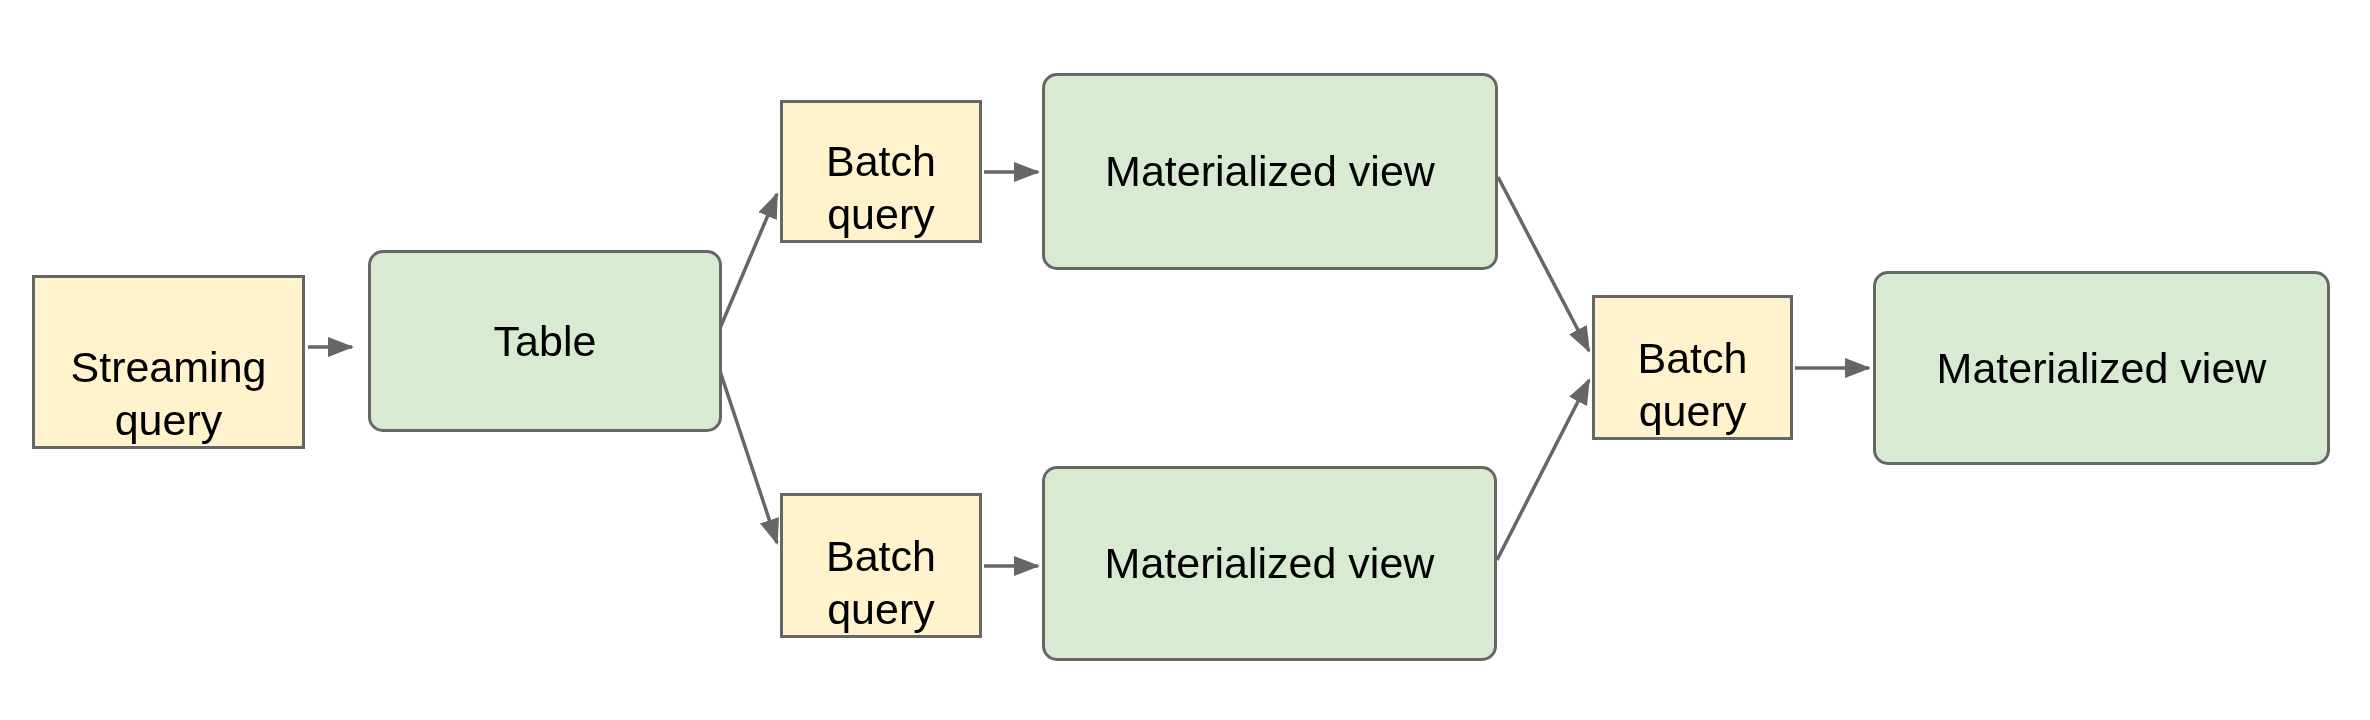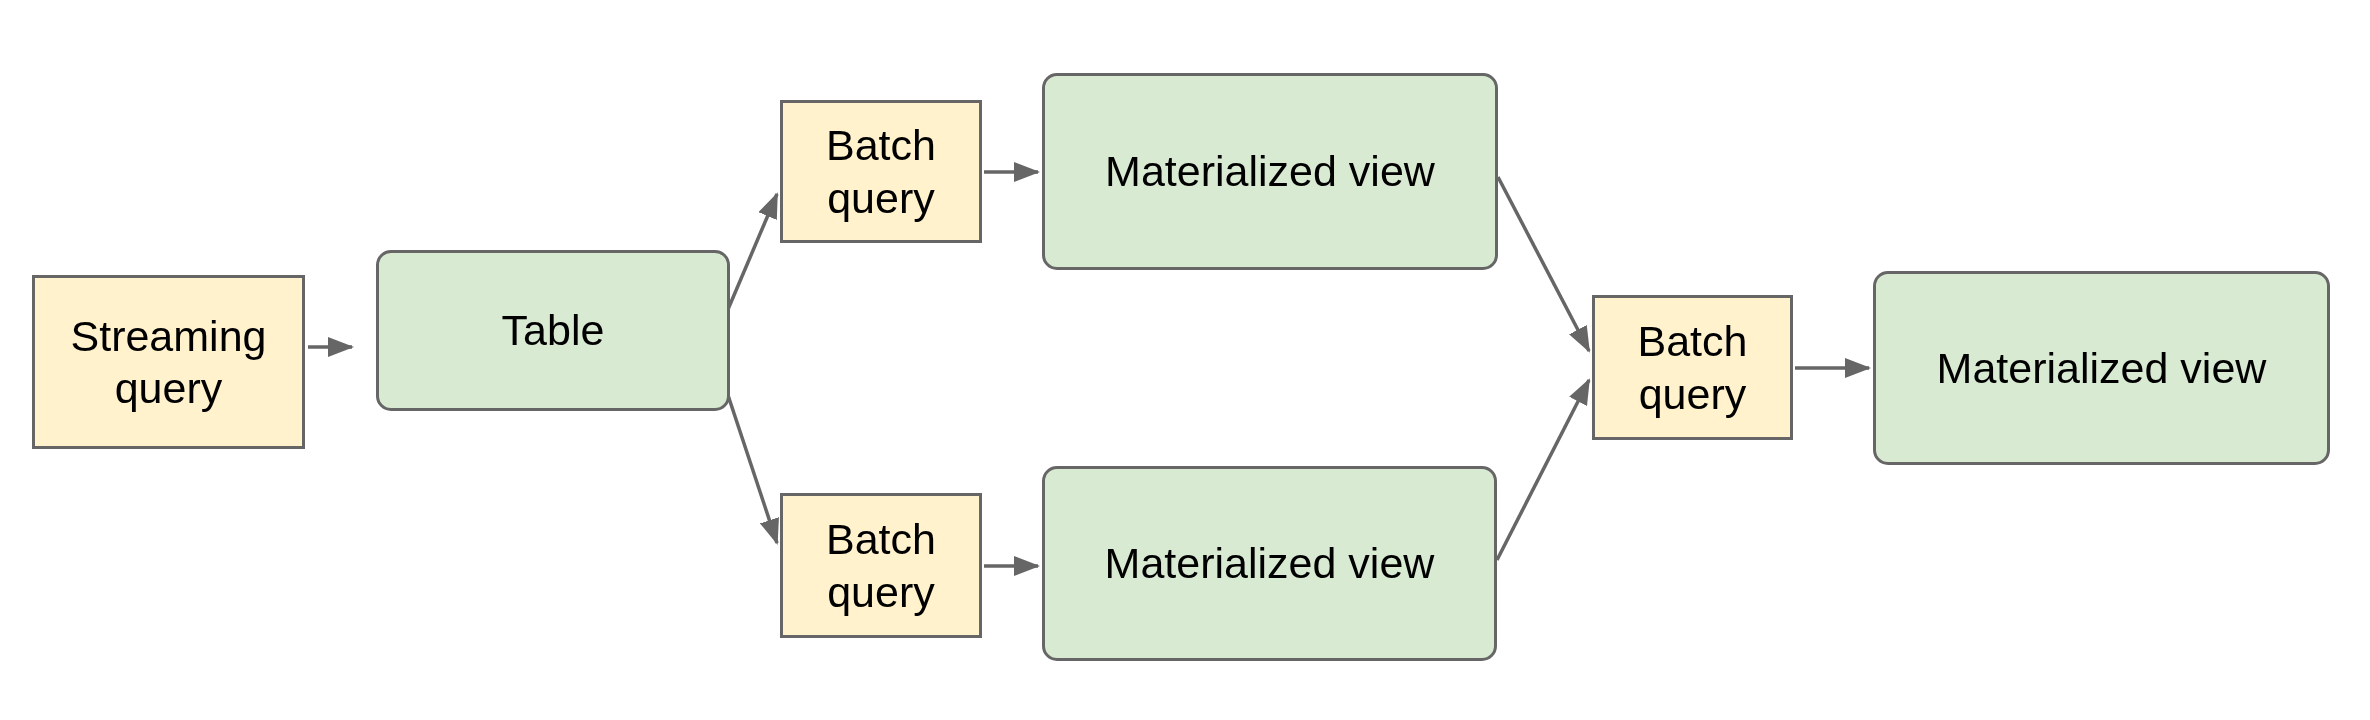--- a/index.html
+++ b/index.html
@@ -43,20 +43,21 @@
     justify-content: center;
     text-align: center;
     font-size: 43px;
     line-height: 1.22;
     color: var(--text);
     padding: 0 14px;
   }
   .node--query {
     background: var(--query-fill);
     border: 3px solid var(--border);
+    align-items: flex-end;
   }
   .node--store {
     background: var(--store-fill);
     border: 3px solid var(--border);
     border-radius: 15px;
   }
 </style>
 </head>
 <body>
 
@@ -75,21 +76,21 @@
     <line class="edge" x1="984" y1="566" x2="1038" y2="566" marker-end="url(#arrow)"></line>
     <line class="edge" x1="1498" y1="177" x2="1589" y2="351" marker-end="url(#arrow)"></line>
     <line class="edge" x1="1497" y1="560" x2="1589" y2="380" marker-end="url(#arrow)"></line>
     <line class="edge" x1="1795" y1="368" x2="1869" y2="368" marker-end="url(#arrow)"></line>
   </svg>
 
   <div class="node node--query" style="left:32px; top:275px; width:273px; height:174px;">
     <span>Streaming query</span>
   </div>
 
-  <div class="node node--store" style="left:376px; top:250px; width:354px; height:161px;">
+  <div class="node node--store" style="left:368px; top:250px; width:354px; height:182px;">
     <span>Table</span>
   </div>
 
   <div class="node node--query" style="left:780px; top:100px; width:202px; height:143px;">
     <span>Batch query</span>
   </div>
 
   <div class="node node--store" style="left:1042px; top:73px; width:456px; height:197px;">
     <span>Materialized view</span>
   </div>

